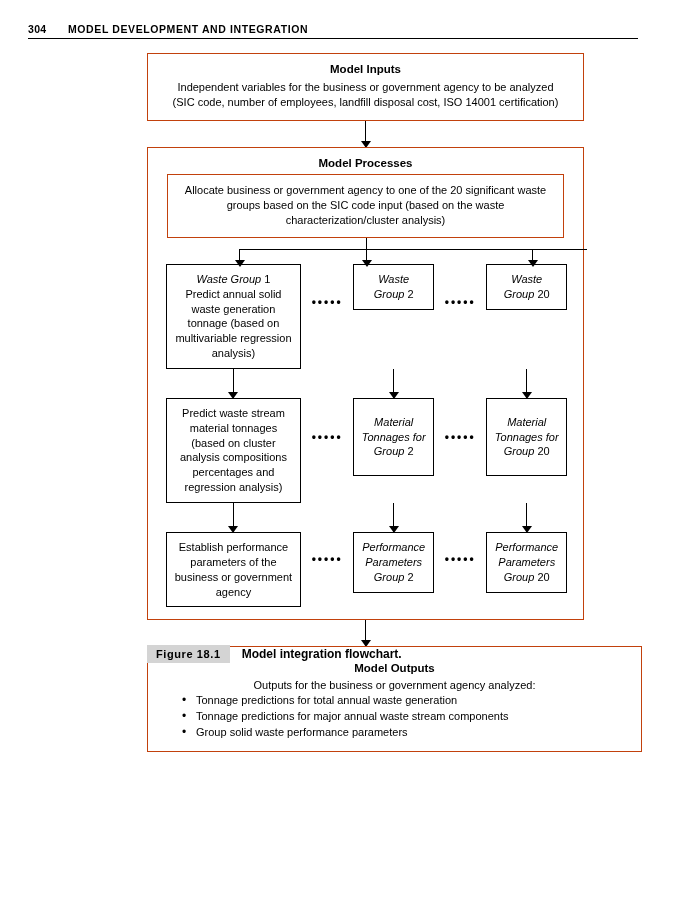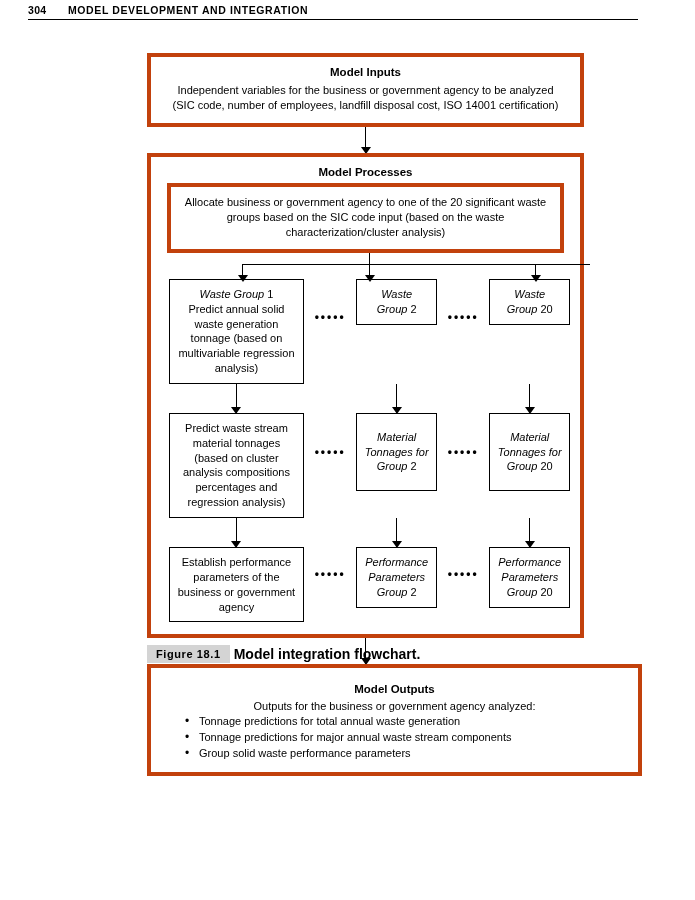--- a/index.html
+++ b/index.html
@@ -13,21 +13,21 @@
     position: relative;
     font-family: "Liberation Sans", sans-serif;
     color: #000000;
     overflow: hidden;
   }
 
   
   .page-header {
     position: absolute;
     left: 28px;
-    top: 4px;
+    top: 23px;
     width: 610px;
   }
   .page-header-row {
     display: flex;
     align-items: baseline;
     font-weight: bold;
     font-size: 10.5px;
     letter-spacing: 0.3px;
   }
   .page-number {
@@ -44,21 +44,21 @@
 
   
   .flow {
     position: absolute;
     left: 147px;
     top: 53px;
     width: 437px;
   }
 
   .box {
-    border: 4px solid #c2410c;
+    border: 1px solid #c2410c;
     background: #fff;
     box-sizing: border-box;
   }
 
   .shadow {
     position: relative;
   }
   .shadow::after {
     content: "";
     position: absolute;
@@ -261,22 +261,22 @@
   }
   .caption .fig {
     background: #d4d4d4;
     font-weight: bold;
     letter-spacing: 0.6px;
     padding: 3px 9px;
     font-size: 11px;
   }
   .caption .cap-text {
     font-weight: bold;
-    margin-left: 4px;
-    font-size: 14px;
+    margin-left: 12px;
+    font-size: 12px;
   }
 </style>
 </head>
 <body>
 
 <div class="page-header">
   <div class="page-header-row">
     <span class="page-number">304</span>
     <span class="header-title">MODEL DEVELOPMENT AND INTEGRATION</span>
   </div>

